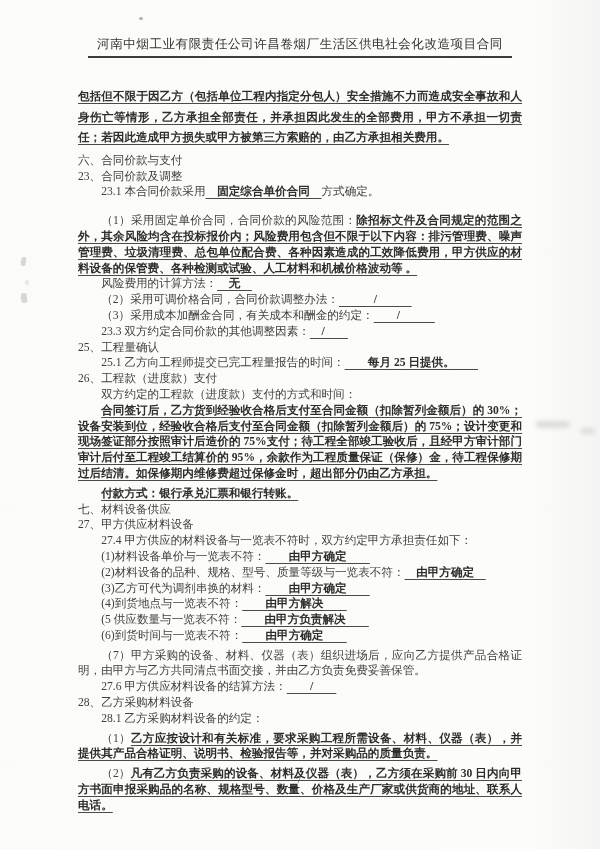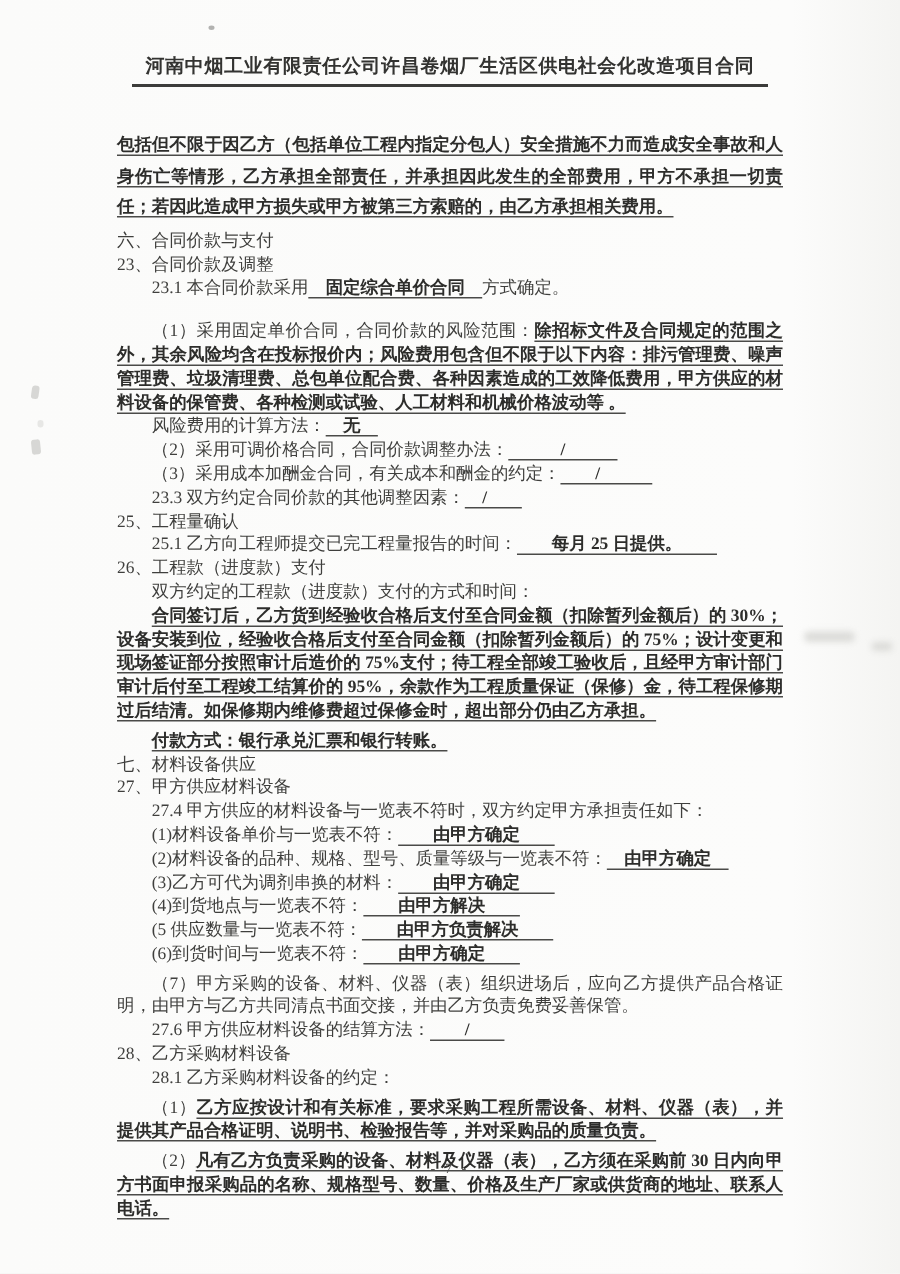--- a/index.html
+++ b/index.html
@@ -11,21 +11,21 @@
   .page {
     position: relative;
     width: 600px; height: 849px;
     overflow: hidden;
     background: linear-gradient(90deg, #fbfbfa 0%, #fcfcfb 88%, #f4f4f2 100%);
     color: #3f3f3f;
   }
   .header { padding-top: 36px; text-align: center; }
   .header-title {
     font-size: 12.6px;
-    font-weight: bold;
+    font-weight: normal;
     color: #333331;
     letter-spacing: 0.5px;
   }
   .header-rule {
     width: 424px; height: 2px;
     margin: 3px auto 0 auto;
     background: #3c3c3a;
   }
   .doc-body {
     margin: 29px 78px 0 78px;

